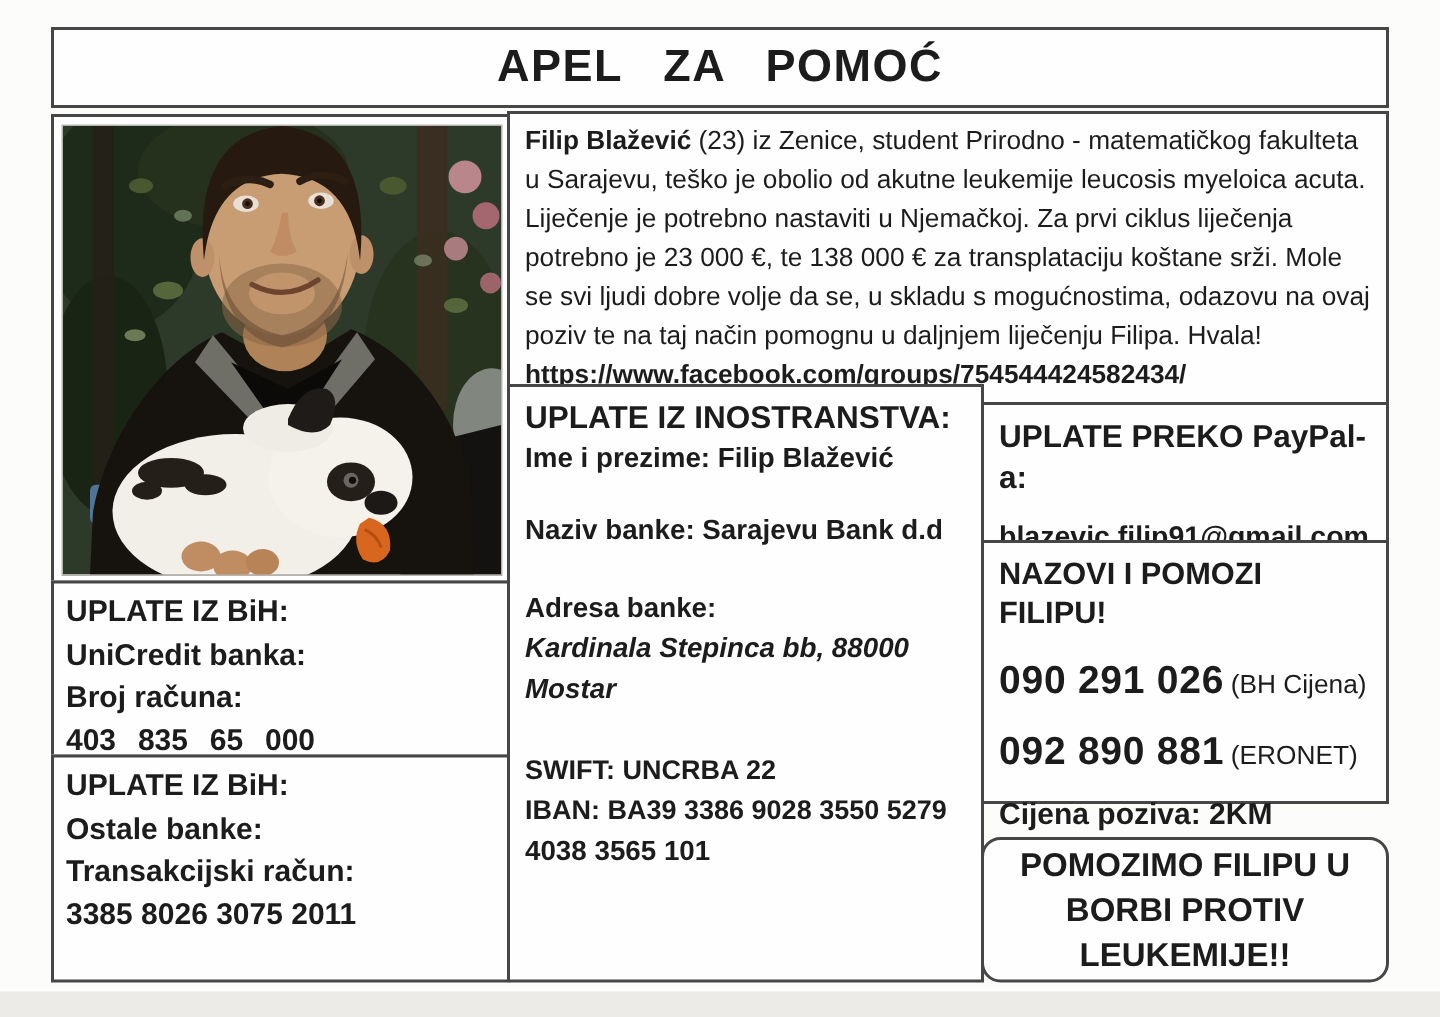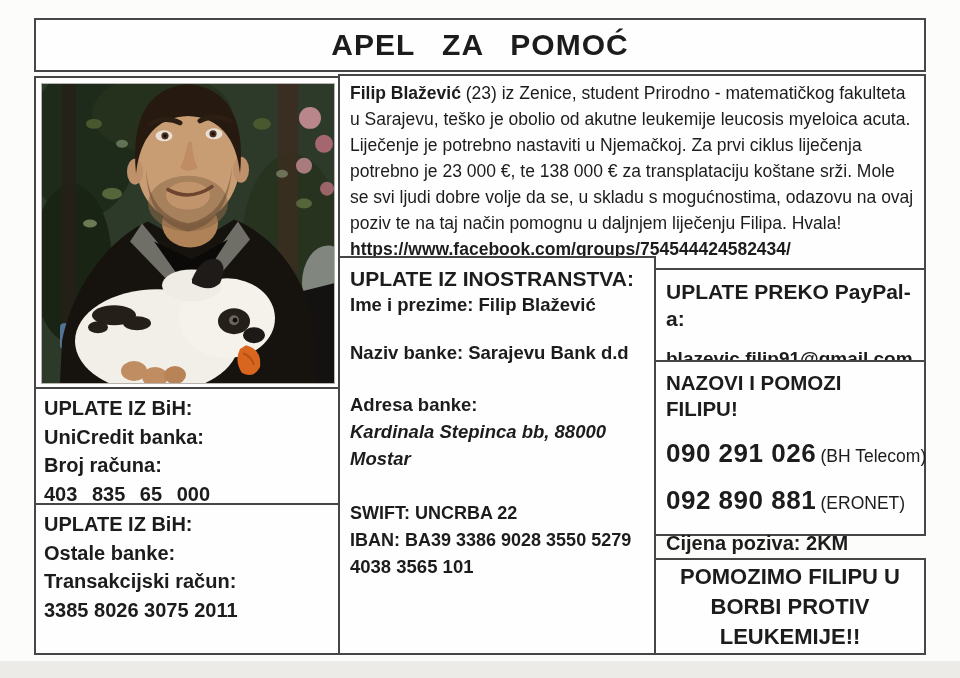--- a/index.html
+++ b/index.html
@@ -49,21 +49,21 @@
   #paypal-box .email{margin-top:16px;font-size:19px;font-weight:bold;}
   #nazovi-box{left:654px;top:360px;width:272px;height:176px;padding:8px 10px;}
   #nazovi-box .heading{font-size:20.5px;font-weight:bold;line-height:26px;}
   .phone-line{margin-top:16px;white-space:nowrap;}
   .phone{font-size:26px;font-weight:bold;letter-spacing:.5px;}
   .carrier{font-size:17.5px;font-weight:normal;}
   .price{margin-top:16px;font-size:20px;font-weight:bold;}
   
   #slogan-box{left:654px;top:558px;width:272px;height:97px;
     display:flex;flex-direction:column;align-items:center;justify-content:center;
-    text-align:center;font-size:22px;font-weight:bold;line-height:30px;}
+    text-align:center;font-size:22px;font-weight:bold;line-height:30px;border-radius:13px;}
   
   #bottom-strip{position:absolute;left:0;top:661px;width:960px;height:17px;background:#edebe7;}
 </style>
 </head>
 <body>
 
 <div>
 
   <div class="box" id="title-box">
     <h1>APEL  ZA  POMOĆ</h1>
@@ -179,21 +179,21 @@
     <div>4038 3565 101</div>
   </div>
 
   <div class="box" id="paypal-box">
     <div class="heading">UPLATE PREKO PayPal-a:</div>
     <div class="email">blazevic.filip91@gmail.com</div>
   </div>
 
   <div class="box" id="nazovi-box">
     <div class="heading">NAZOVI I POMOZI FILIPU!</div>
-    <div class="phone-line"><span class="phone">090 291 026</span> <span class="carrier">(BH Telecom)</span></div>
+    <div class="phone-line"><span class="phone">090 291 026</span> <span class="carrier">(BH Cijena)</span></div>
     <div class="phone-line"><span class="phone">092 890 881</span> <span class="carrier">(ERONET)</span></div>
     <div class="price">Cijena poziva: 2KM</div>
   </div>
 
   <div class="box" id="slogan-box">
     <div>POMOZIMO FILIPU U</div>
     <div>BORBI PROTIV</div>
     <div>LEUKEMIJE!!</div>
   </div>
 

